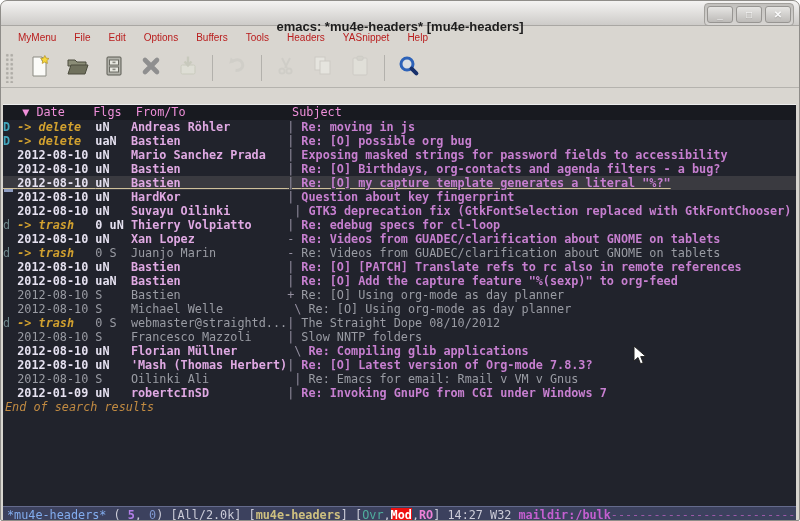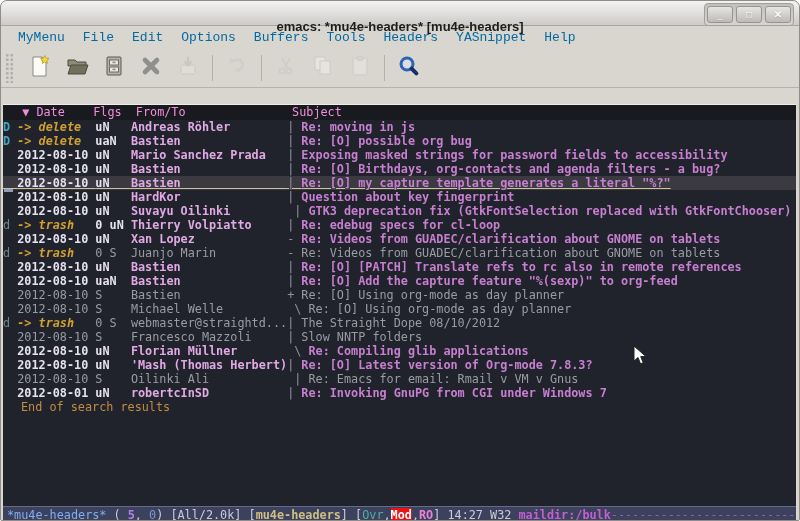--- a/index.html
+++ b/index.html
@@ -13,21 +13,21 @@
   .title-text{position:absolute;left:0;right:0;top:18px;text-align:center;
     font-size:13px;font-weight:bold;color:#1d1d1d;}
   .win-controls{position:absolute;top:2px;right:5px;display:flex;gap:3px;
     background:linear-gradient(#c2c0bd,#d7d5d2);border:1px solid #a2a09c;border-radius:4px;padding:2px;}
   .win-btn{width:24px;height:15px;border-radius:3px;border:1px solid #979592;
     background:linear-gradient(#e6e5e3,#bdbbb8);color:#fafafa;font-size:10px;font-weight:bold;
     display:flex;align-items:center;justify-content:center;line-height:1;
     text-shadow:0 1px 1px #77757267;cursor:default;}
   
   .menubar{height:22px;display:flex;align-items:center;padding-left:8px;background:#d9d6d0;}
-  .menu-item{font-size:13px;color:#0369a1;padding:2px 9px;white-space:nowrap;font-family:Liberation Mono, monospace;}
+  .menu-item{font-size:10px;color:#b91c1c;padding:2px 9px;white-space:nowrap;}
   
   .toolbar{height:39px;display:flex;align-items:center;gap:11px;padding-left:4px;
     background:#d9d6d0;border-bottom:1px solid #b5b3ae;}
   .grip{width:9px;height:30px;margin-right:2px;
     background-image:radial-gradient(circle,#aeaca6 1.2px,transparent 1.4px);
     background-size:4.5px 4.5px;}
   .tbtn{width:26px;height:26px;display:flex;align-items:center;justify-content:center;}
   .tbtn.disabled{opacity:.5;}
   .tsep{width:1px;height:26px;background:#b3b1ac;}
   
@@ -42,21 +42,21 @@
   .md{color:#6d8589;}
   .act{color:#d2a12f;font-weight:bold;font-style:italic;}
   .t-unread .date{color:#e5e1f0;font-weight:bold;}
   .t-unread .from{color:#e0a9e3;font-weight:bold;}
   .t-unread .subj{color:#c77fd0;font-weight:bold;}
   .t-read .date,.t-read .from,.t-read .subj{color:#9a9ca4;}
   .sep{color:#948fa0;}
   .row.current{background:#3a3a40;}
   .row.current .seg{text-decoration:underline;text-decoration-color:#cfc09a;text-decoration-thickness:1px;}
   .row.current::after{content:"";position:absolute;left:1px;bottom:-2px;width:9px;height:3px;background:#8e9cc0;}
-  .eob-footer{height:14px;white-space:pre;padding-left:18px;color:#c28b42;}
+  .eob-footer{height:14px;white-space:pre;padding-left:2px;color:#c28b42;font-style:italic;}
   
   .modeline{height:17px;border-top:1px solid #646a8c;background:#3c415e;color:#ccccd8;
     white-space:pre;overflow:hidden;padding-left:4px;line-height:16px;}
   .ml-buf{color:#82acee;font-weight:normal;}
   .ml-p{color:#ccccd8;}
   .ml-num5{color:#b37fe8;font-weight:bold;}
   .ml-num0{color:#7f97d0;}
   .ml-mode{color:#cfc080;font-weight:bold;}
   .ml-ovr{color:#4fae9e;}
   .ml-mod{color:#ffffff;background:#ee1111;font-weight:bold;}
@@ -180,21 +180,21 @@
         <div class="row t-read"><span class="seg md">d </span><span class="seg act">-&gt; trash   </span><span class="seg date">0 S  </span><span class="seg from">Juanjo Marin          </span><span class="seg sep">- </span><span class="seg subj">Re: Videos from GUADEC/clarification about GNOME on tablets</span></div>
         <div class="row t-unread"><span class="seg date">  </span><span class="seg date">2012-08-10 </span><span class="seg date">uN   </span><span class="seg from">Bastien               </span><span class="seg sep">| </span><span class="seg subj">Re: [O] [PATCH] Translate refs to rc also in remote references</span></div>
         <div class="row t-unread"><span class="seg date">  </span><span class="seg date">2012-08-10 </span><span class="seg date">uaN  </span><span class="seg from">Bastien               </span><span class="seg sep">| </span><span class="seg subj">Re: [O] Add the capture feature "%(sexp)" to org-feed</span></div>
         <div class="row t-read"><span class="seg date">  </span><span class="seg date">2012-08-10 </span><span class="seg date">S    </span><span class="seg from">Bastien               </span><span class="seg sep">+ </span><span class="seg subj">Re: [O] Using org-mode as day planner</span></div>
         <div class="row t-read"><span class="seg date">  </span><span class="seg date">2012-08-10 </span><span class="seg date">S    </span><span class="seg from">Michael Welle         </span><span class="seg sep"> \ </span><span class="seg subj">Re: [O] Using org-mode as day planner</span></div>
         <div class="row t-read"><span class="seg md">d </span><span class="seg act">-&gt; trash   </span><span class="seg date">0 S  </span><span class="seg from">webmaster@straightd...</span><span class="seg sep">| </span><span class="seg subj">The Straight Dope 08/10/2012</span></div>
         <div class="row t-read"><span class="seg date">  </span><span class="seg date">2012-08-10 </span><span class="seg date">S    </span><span class="seg from">Francesco Mazzoli     </span><span class="seg sep">| </span><span class="seg subj">Slow NNTP folders</span></div>
         <div class="row t-unread"><span class="seg date">  </span><span class="seg date">2012-08-10 </span><span class="seg date">uN   </span><span class="seg from">Florian Müllner       </span><span class="seg sep"> \ </span><span class="seg subj">Re: Compiling glib applications</span></div>
         <div class="row t-unread"><span class="seg date">  </span><span class="seg date">2012-08-10 </span><span class="seg date">uN   </span><span class="seg from">'Mash (Thomas Herbert)</span><span class="seg sep">| </span><span class="seg subj">Re: [O] Latest version of Org-mode 7.8.3?</span></div>
         <div class="row t-read"><span class="seg date">  </span><span class="seg date">2012-08-10 </span><span class="seg date">S    </span><span class="seg from">Oilinki Ali            </span><span class="seg sep">| </span><span class="seg subj">Re: Emacs for email: Rmail v VM v Gnus</span></div>
-        <div class="row t-unread"><span class="seg date">  </span><span class="seg date">2012-08-01 </span><span class="seg date">uN   </span><span class="seg from">robertcInSD           </span><span class="seg sep">| </span><span class="seg subj">Re: Invoking GnuPG from CGI under Windows 7</span></div>
+        <div class="row t-unread"><span class="seg date">  </span><span class="seg date">2012-01-09 </span><span class="seg date">uN   </span><span class="seg from">robertcInSD           </span><span class="seg sep">| </span><span class="seg subj">Re: Invoking GnuPG from CGI under Windows 7</span></div>
         <div class="eob-footer">End of search results</div>
       </div>
     <div class="modeline"><span class="ml-buf">*mu4e-headers*</span><span class="ml-p"> ( </span><span class="ml-num5">5</span><span class="ml-p">, </span><span class="ml-num0">0</span><span class="ml-p">) [All/2.0k] [</span><span class="ml-mode">mu4e-headers</span><span class="ml-p">] [</span><span class="ml-ovr">Ovr</span><span class="ml-p">,</span><span class="ml-mod">Mod</span><span class="ml-p">,</span><span class="ml-ro">RO</span><span class="ml-p">] 14:27 W32 </span><span class="ml-dir">maildir:/bulk</span><span class="ml-dash">--------------------------------------------</span></div>
     <div class="minibuffer"></div>
   </div>
 
   <div class="winbottom"></div>
 
   <div class="cursor">
     <svg width="14" height="21" viewBox="0 0 14 21">

